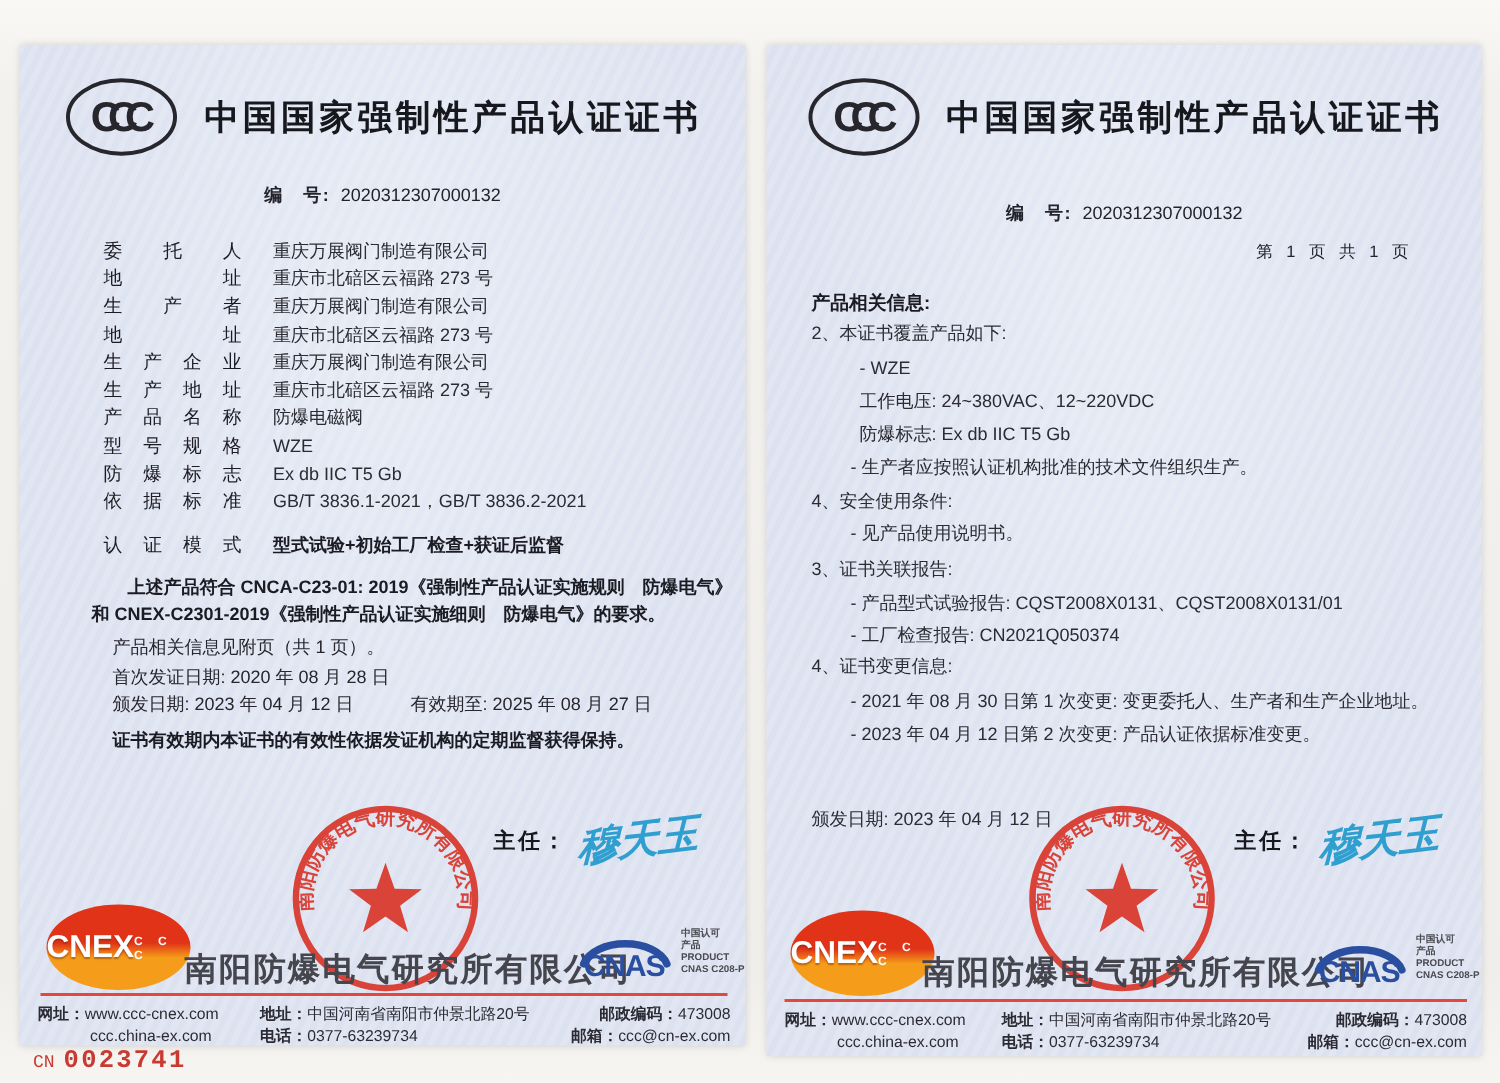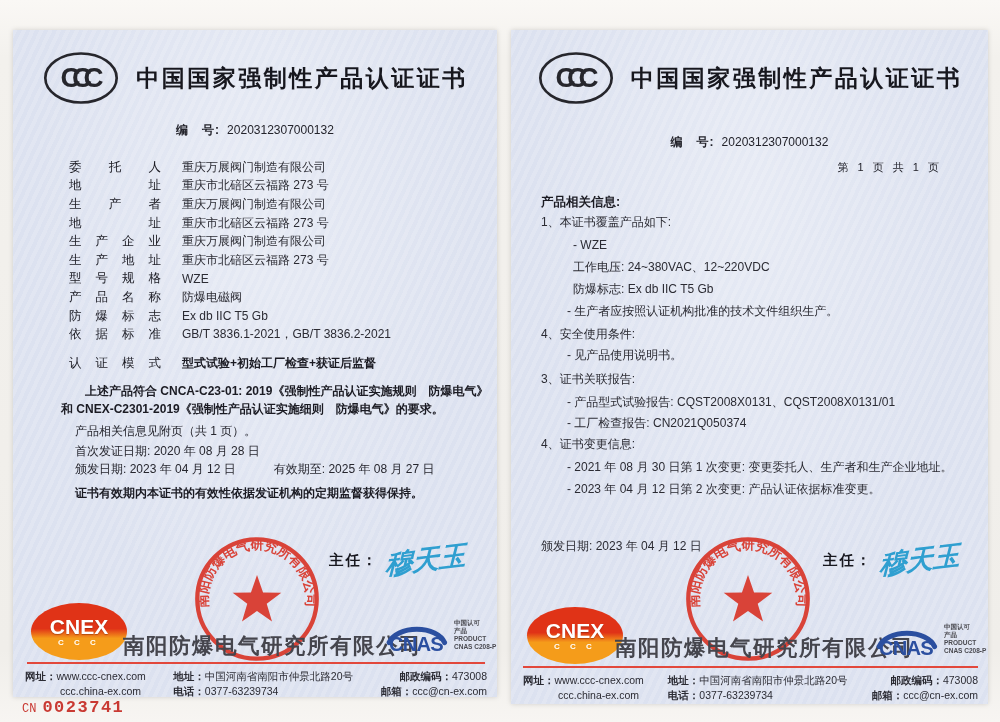--- a/index.html
+++ b/index.html
@@ -52,21 +52,21 @@
   .stamp{position:absolute;width:128px;height:128px;opacity:.93;}
   #page-left .stamp{top:505px;left:180px;}
   #page-right .stamp{top:505px;left:173px;}
 
   .company{position:absolute;font-size:21.5px;font-weight:600;letter-spacing:1.5px;color:#45454d;white-space:nowrap;}
   #page-left .company{top:601px;left:110px;}
   #page-right .company{top:603px;left:104px;}
 
   .cnex{position:absolute;width:96px;height:57px;border-radius:50%;
     background:linear-gradient(#e03317 45%,#f59c1a 62%);
-    display:flex;flex-direction:column;align-items:center;justify-content:center;color:#fff;}
+    display:flex;flex-direction:row;align-items:center;justify-content:center;color:#fff;}
   #page-left .cnex{top:573px;left:18px;}
   #page-right .cnex{top:577px;left:16px;}
   .cnex-name{font-size:21px;font-weight:bold;line-height:20px;text-shadow:0 1px 1px rgba(110,35,0,.45);}
   .cnex-sub{font-size:8px;font-weight:bold;letter-spacing:4px;margin-top:1px;}
 
   .cnas{position:absolute;display:flex;align-items:center;gap:3px;}
   #page-left .cnas{top:584px;left:368px;}
   #page-right .cnas{top:588px;left:360px;}
   .cnas-logo{width:70px;height:42px;}
   .cnas-side{font-size:6.5px;line-height:8px;color:#5a5a60;}
@@ -141,26 +141,26 @@
       </div>
     <div class="frow">
         <span class="flabel">生产企业</span>
         <span class="fvalue">重庆万展阀门制造有限公司</span>
       </div>
     <div class="frow">
         <span class="flabel">生产地址</span>
         <span class="fvalue">重庆市北碚区云福路 273 号</span>
       </div>
     <div class="frow">
+        <span class="flabel">产品名称</span>
+        <span class="fvalue">防爆电磁阀</span>
+      </div>
+    <div class="frow">
         <span class="flabel">型号规格</span>
         <span class="fvalue">WZE</span>
-      </div>
-    <div class="frow">
-        <span class="flabel">产品名称</span>
-        <span class="fvalue">防爆电磁阀</span>
       </div>
     <div class="frow">
         <span class="flabel">防爆标志</span>
         <span class="fvalue">Ex db IIC T5 Gb</span>
       </div>
     <div class="frow">
         <span class="flabel">依据标准</span>
         <span class="fvalue">GB/T 3836.1-2021，GB/T 3836.2-2021</span>
       </div>
   </div>
@@ -242,21 +242,21 @@
     <h1 class="cert-title">中国国家强制性产品认证证书</h1>
   </div>
 
   <div class="certno">
     <span class="lab">编　号:</span><span>2020312307000132</span>
   </div>
   <div class="pageinfo">第 1 页 共 1 页</div>
 
   <div class="r-section">产品相关信息:</div>
 
-  <div class="r-line r-i1h">1、本证书覆盖产品如下:</div>
+  <div class="r-line r-i1h">2、本证书覆盖产品如下:</div>
   <div class="r-line r-i1l1">- WZE</div>
   <div class="r-line r-i1l2">工作电压: 24~380VAC、12~220VDC</div>
   <div class="r-line r-i1l3">防爆标志: Ex db IIC T5 Gb</div>
   <div class="r-line r-i1l4">- 生产者应按照认证机构批准的技术文件组织生产。</div>
 
   <div class="r-line r-i2h">4、安全使用条件:</div>
   <div class="r-line r-i2l1">- 见产品使用说明书。</div>
 
   <div class="r-line r-i3h">3、证书关联报告:</div>
   <div class="r-line r-i3l1">- 产品型式试验报告: CQST2008X0131、CQST2008X0131/01</div>

